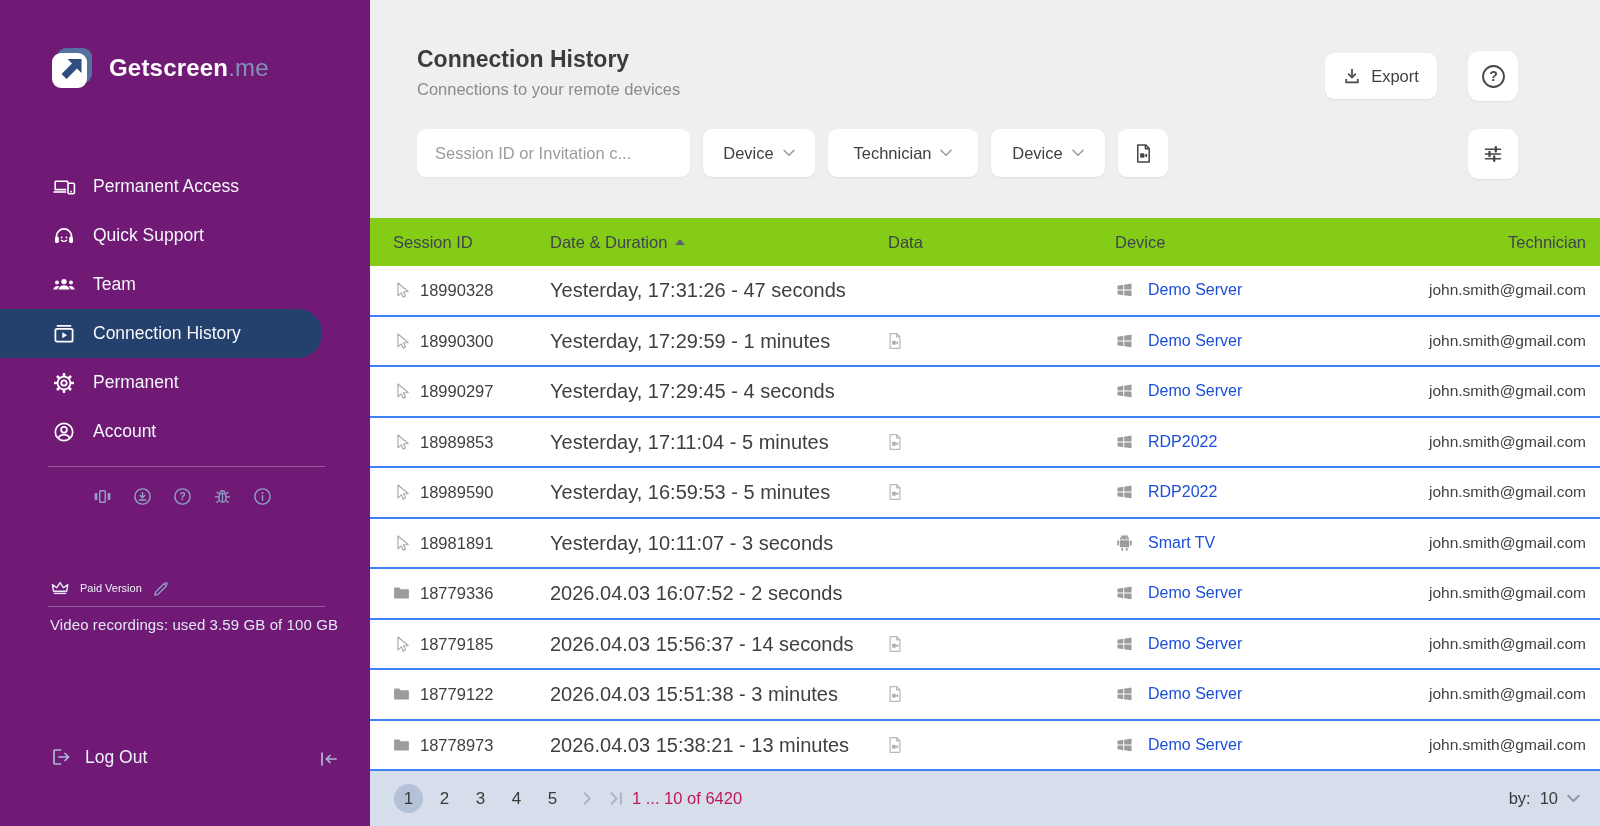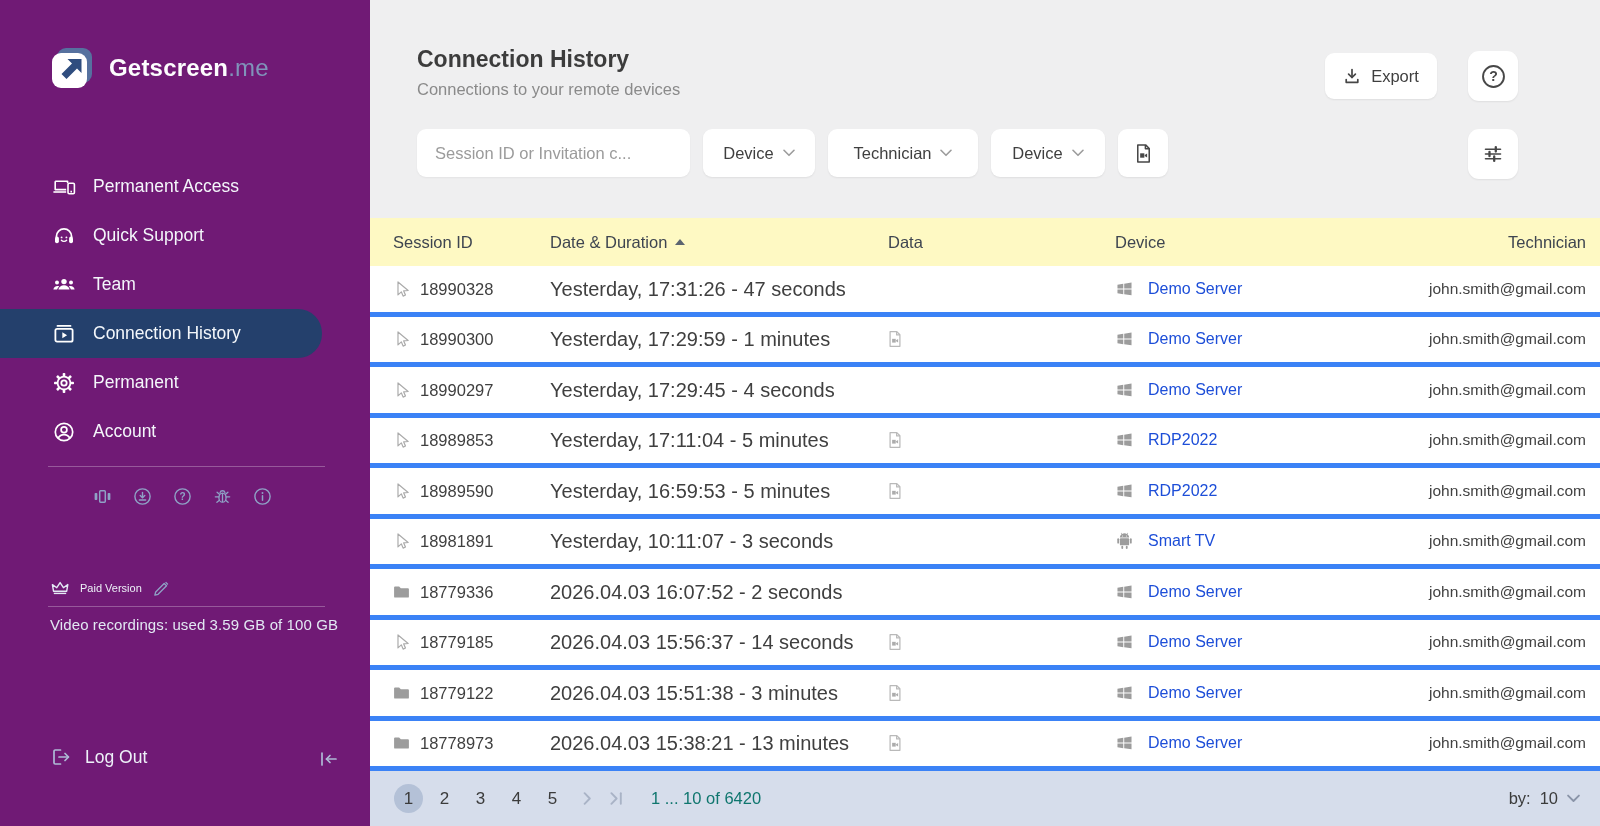--- a/index.html
+++ b/index.html
@@ -75,52 +75,52 @@
   .search-input::placeholder { color:#9B9B9B; }
 
   .drop { height:48px; border-radius:9px; gap:9px; padding:0 16px; }
   .drop-period { position:absolute; left:333px; top:129px; width:112px; }
   .drop-tech   { position:absolute; left:458px; top:129px; width:150px; }
   .drop-device { position:absolute; left:621px; top:129px; width:114px; }
 
   
   .thead {
     position:absolute; left:0; top:218px; width:1230px; height:48px;
-    background:#fef9c3; font-size:16.5px; color:#3E4550;
+    background:#84cc16; font-size:16.5px; color:#3E4550;
   }
   .thead > div { position:absolute; top:0; height:48px; display:flex; align-items:center; gap:8px; }
   .th-session { left:23px; }
   .th-date    { left:180px; cursor:pointer; }
   .th-data    { left:518px; }
   .th-device  { left:745px; }
   .th-tech    { right:14px; }
 
   .rows { position:absolute; left:0; top:266px; width:1230px; }
-  .row { position:relative; height:50.5px; background:#fff; border-bottom:5px solid #3b82f6; cursor:pointer; }
+  .row { position:relative; height:50.5px; background:#fff; border-bottom:2px solid #3b82f6; cursor:pointer; }
   .row > * { position:absolute; top:50%; transform:translateY(-50%); }
   .c-type   { left:22px; }
   .c-id     { left:50px; font-size:16.5px; color:#3F3F3F; }
   .c-date   { left:180px; font-size:20px; color:#3F3F3F; }
   .c-data   { left:516px; cursor:pointer; }
   .c-devico { left:745px; }
   .c-device { left:778px; font-size:16px; color:#1d4ed8; }
   .c-tech   { right:14px; font-size:15.5px; color:#414141; }
 
   
   .pagination {
     position:absolute; left:0; top:771px; width:1230px; height:55px;
     background:#D6DDEB; display:flex; align-items:center; padding:0 20px 0 24px;
   }
   .page {
     min-width:29px; height:29px; line-height:29px; text-align:center;
     border-radius:50%; font-size:17px; color:#3B3B3B; margin-right:7px; cursor:pointer;
   }
   .page.active { background:#B4C1D7; }
   .pg-nav { margin:0 9px; cursor:pointer; }
-  .range { margin-left:19px; font-size:16.5px; color:#0f766e; }
+  .range { margin-left:0; font-size:16.5px; color:#be185d; }
   .pg-spacer { flex:1; }
   .per-page { display:flex; align-items:center; gap:9px; font-size:16.5px; color:#3B3B3B; cursor:pointer; }
 </style>
 </head>
 <body>
 
 <aside class="sidebar">
   <div class="logo">
     <span>
       <svg width="44" height="44" viewBox="0 0 44 44">

